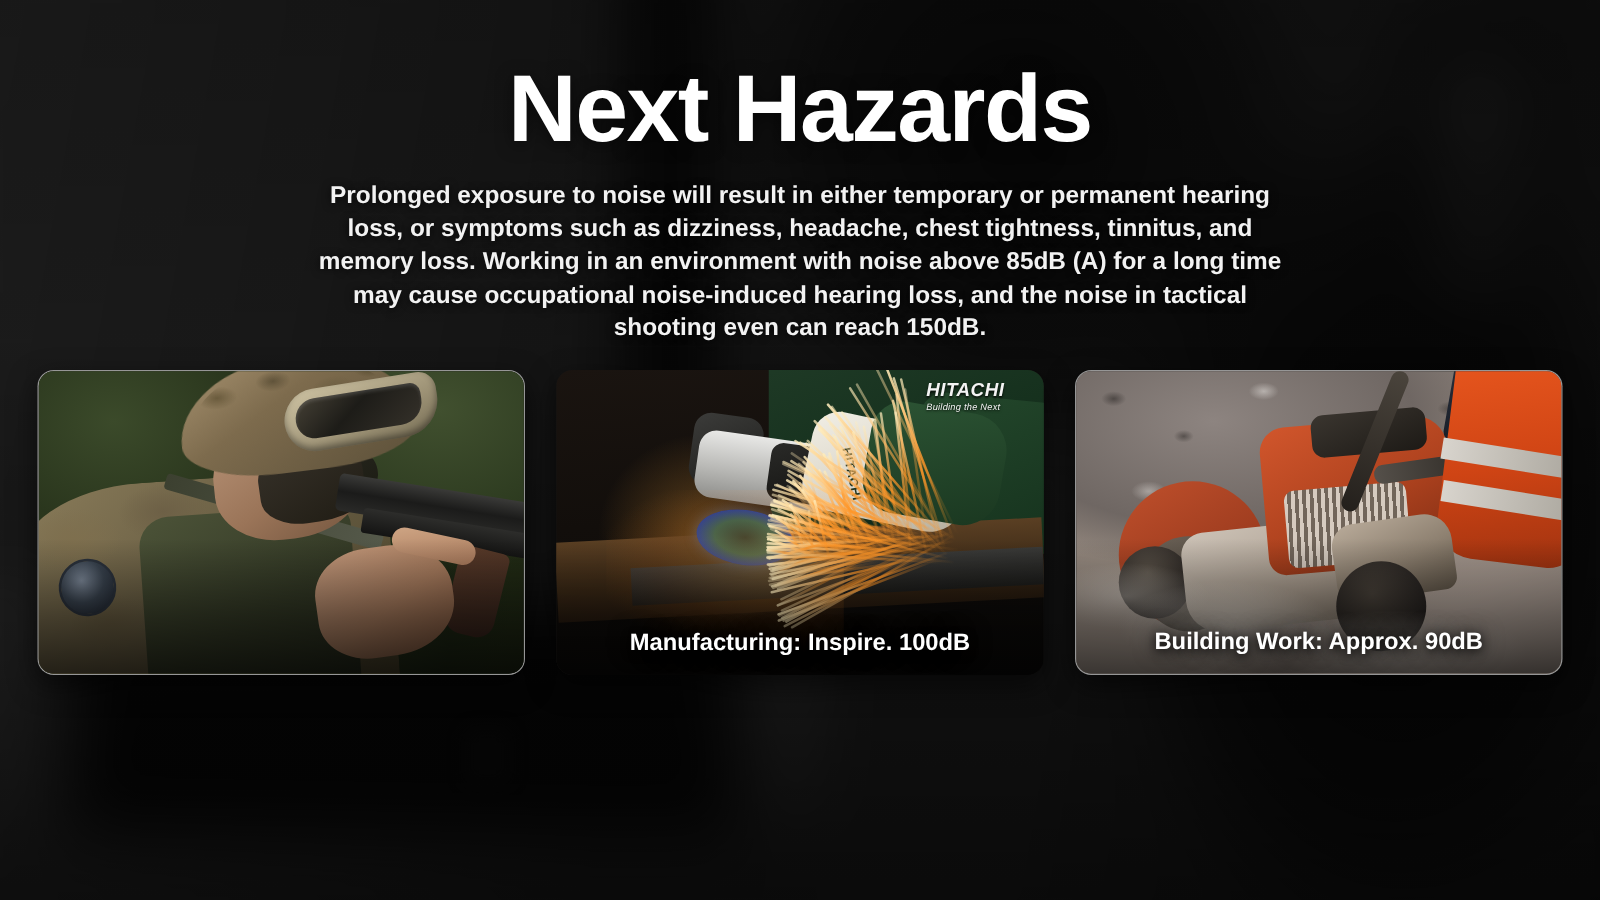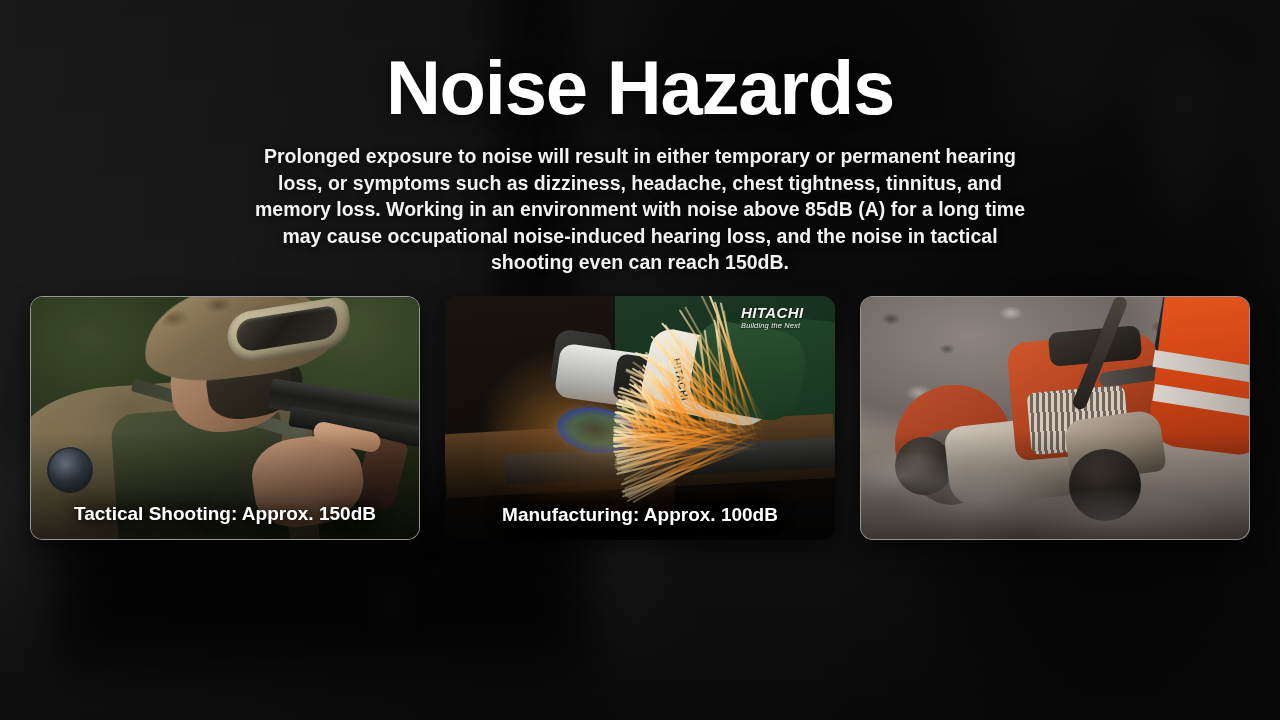--- a/index.html
+++ b/index.html
@@ -489,21 +489,21 @@
 <body>
 
 <div id="slide">
 
   <div class="bg-photo"></div>
   <div class="bg-detail-cyl"></div>
   <div class="bg-veil"></div>
 
   <div class="content">
 
-    <h1 class="page-title">Noise Hazards</h1>
+    <h1 class="page-title">Next Hazards</h1>
 
     <p class="page-desc">Prolonged exposure to noise will result in either temporary or permanent hearing loss, or symptoms such as dizziness, headache, chest tightness, tinnitus, and memory loss. Working in an environment with noise above 85dB (A) for a long time may cause occupational noise-induced hearing loss, and the noise in tactical shooting even can reach 150dB.</p>
 
     <div class="card-row">
 
       <div class="card framed">
         <div class="card-photo ph-soldier">
           <div class="sd-torso"></div>
           <div class="sd-vest"></div>
           <div class="sd-strap"></div>
@@ -514,21 +514,20 @@
           <div class="sd-helmetpat"></div>
           <div class="sd-goggles"></div>
           <div class="sd-lens"></div>
           <div class="sd-rifle"></div>
           <div class="sd-rifle2"></div>
           <div class="sd-mag"></div>
           <div class="sd-hand"></div>
           <div class="sd-finger"></div>
         </div>
         <div class="card-shade"></div>
-        <div class="card-caption">Tactical Shooting: Approx. 150dB</div>
       </div>
 
       <div class="card">
         <div class="card-photo ph-grinder">
           <div class="gr-jacket"></div>
           <div class="gr-jacket2"></div>
           <div class="gr-bench"></div>
           <div class="gr-plate"></div>
           <div class="gr-head"></div>
           <div class="gr-body"></div>
@@ -699,21 +698,21 @@
               <div class="spark" style="left: 168px; top: 141.222px; width: 95.8073px; transform: rotate(406.018deg); opacity: 0.66;"></div>
               <div class="spark" style="left: 168px; top: 135.135px; width: 152.085px; transform: rotate(391.604deg); opacity: 0.8;"></div>
               <div class="spark" style="left: 168px; top: 137.156px; width: 93.6833px; transform: rotate(425.554deg); opacity: 0.69;"></div>
             </div>
           <div class="gr-logo">
             <span>HITACHI</span>
             <small>Building the Next</small>
           </div>
         </div>
         <div class="card-shade"></div>
-        <div class="card-caption">Manufacturing: Approx. 100dB</div>
+        <div class="card-caption">Manufacturing: Inspire. 100dB</div>
       </div>
 
       <div class="card framed">
         <div class="card-photo ph-saw">
           <div class="sw-gravel"></div>
           <div class="sw-blade"></div>
           <div class="sw-bladein"></div>
           <div class="sw-wheel2"></div>
           <div class="sw-guard"></div>
           <div class="sw-engine"></div>
@@ -723,17 +722,18 @@
           <div class="sw-handle2"></div>
           <div class="sw-trouser"></div>
           <div class="sw-hivis"></div>
           <div class="sw-refl1"></div>
           <div class="sw-refl2"></div>
           <div class="sw-boot"></div>
           <div class="sw-wheel"></div>
           <div class="sw-dust"></div>
         </div>
         <div class="card-shade"></div>
+        <div class="card-caption">Building Work: Approx. 90dB</div>
       </div>
 
     </div>
   </div>
 </div>
 
 </body></html>

